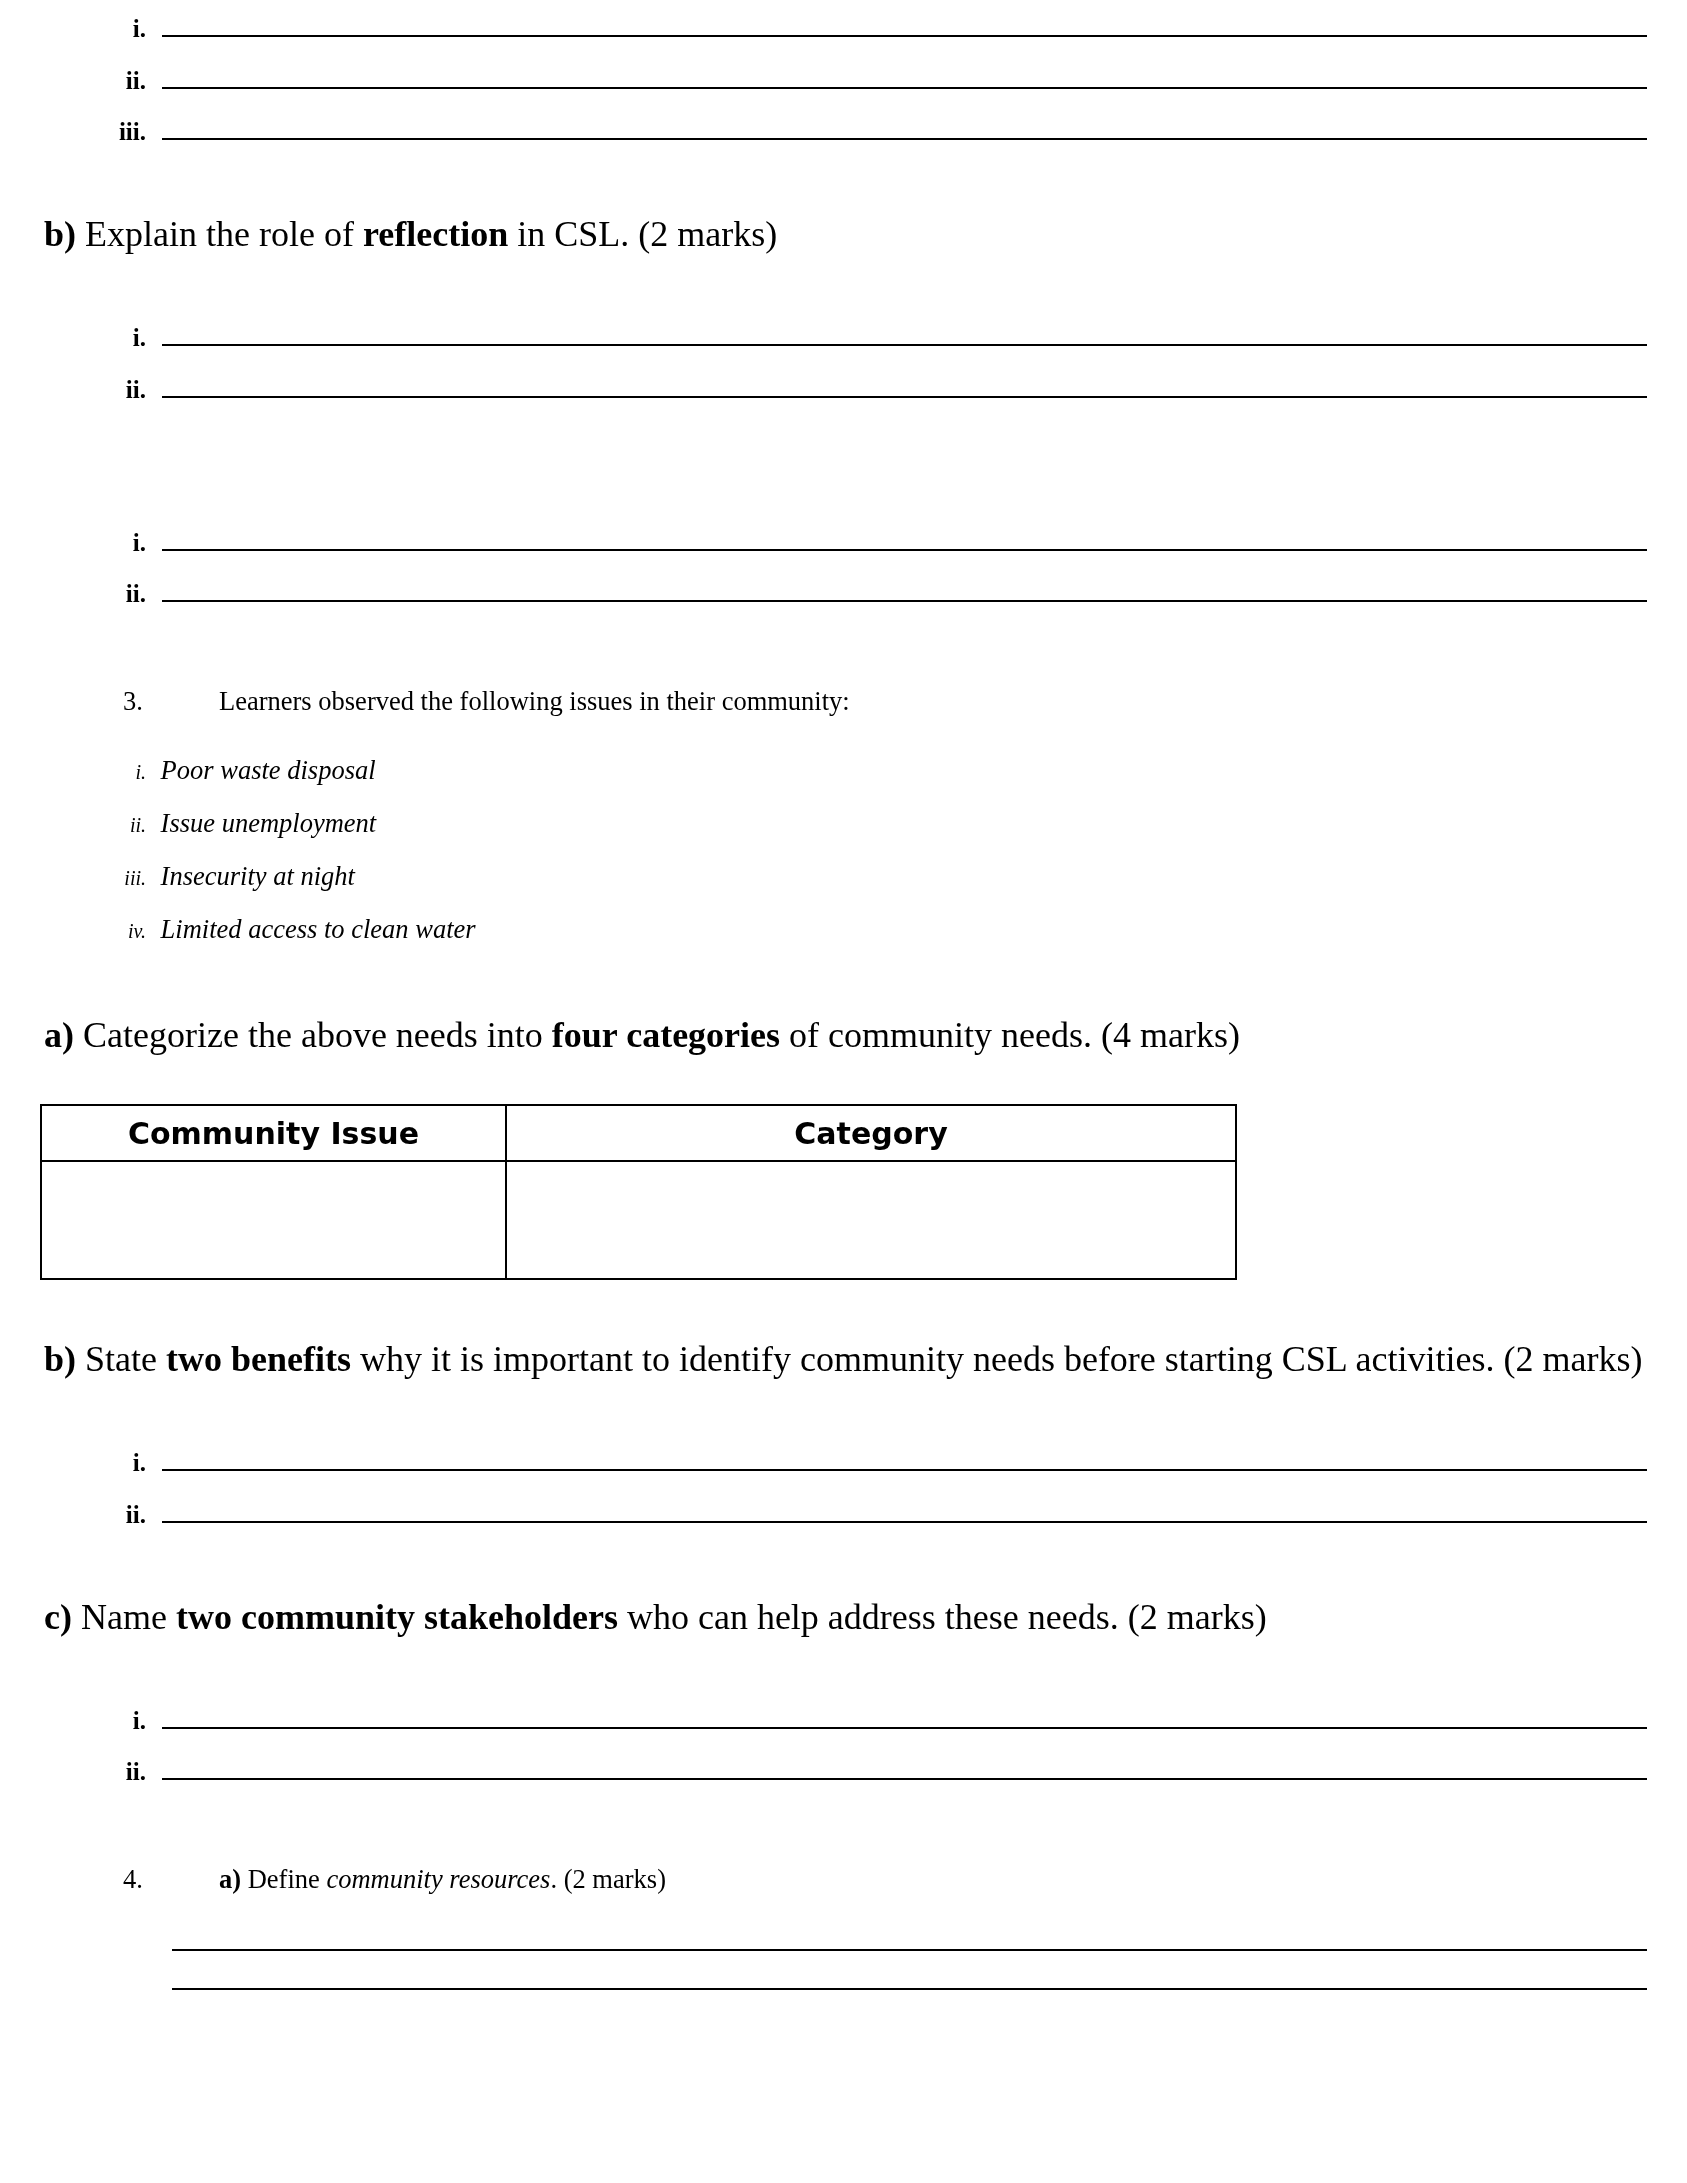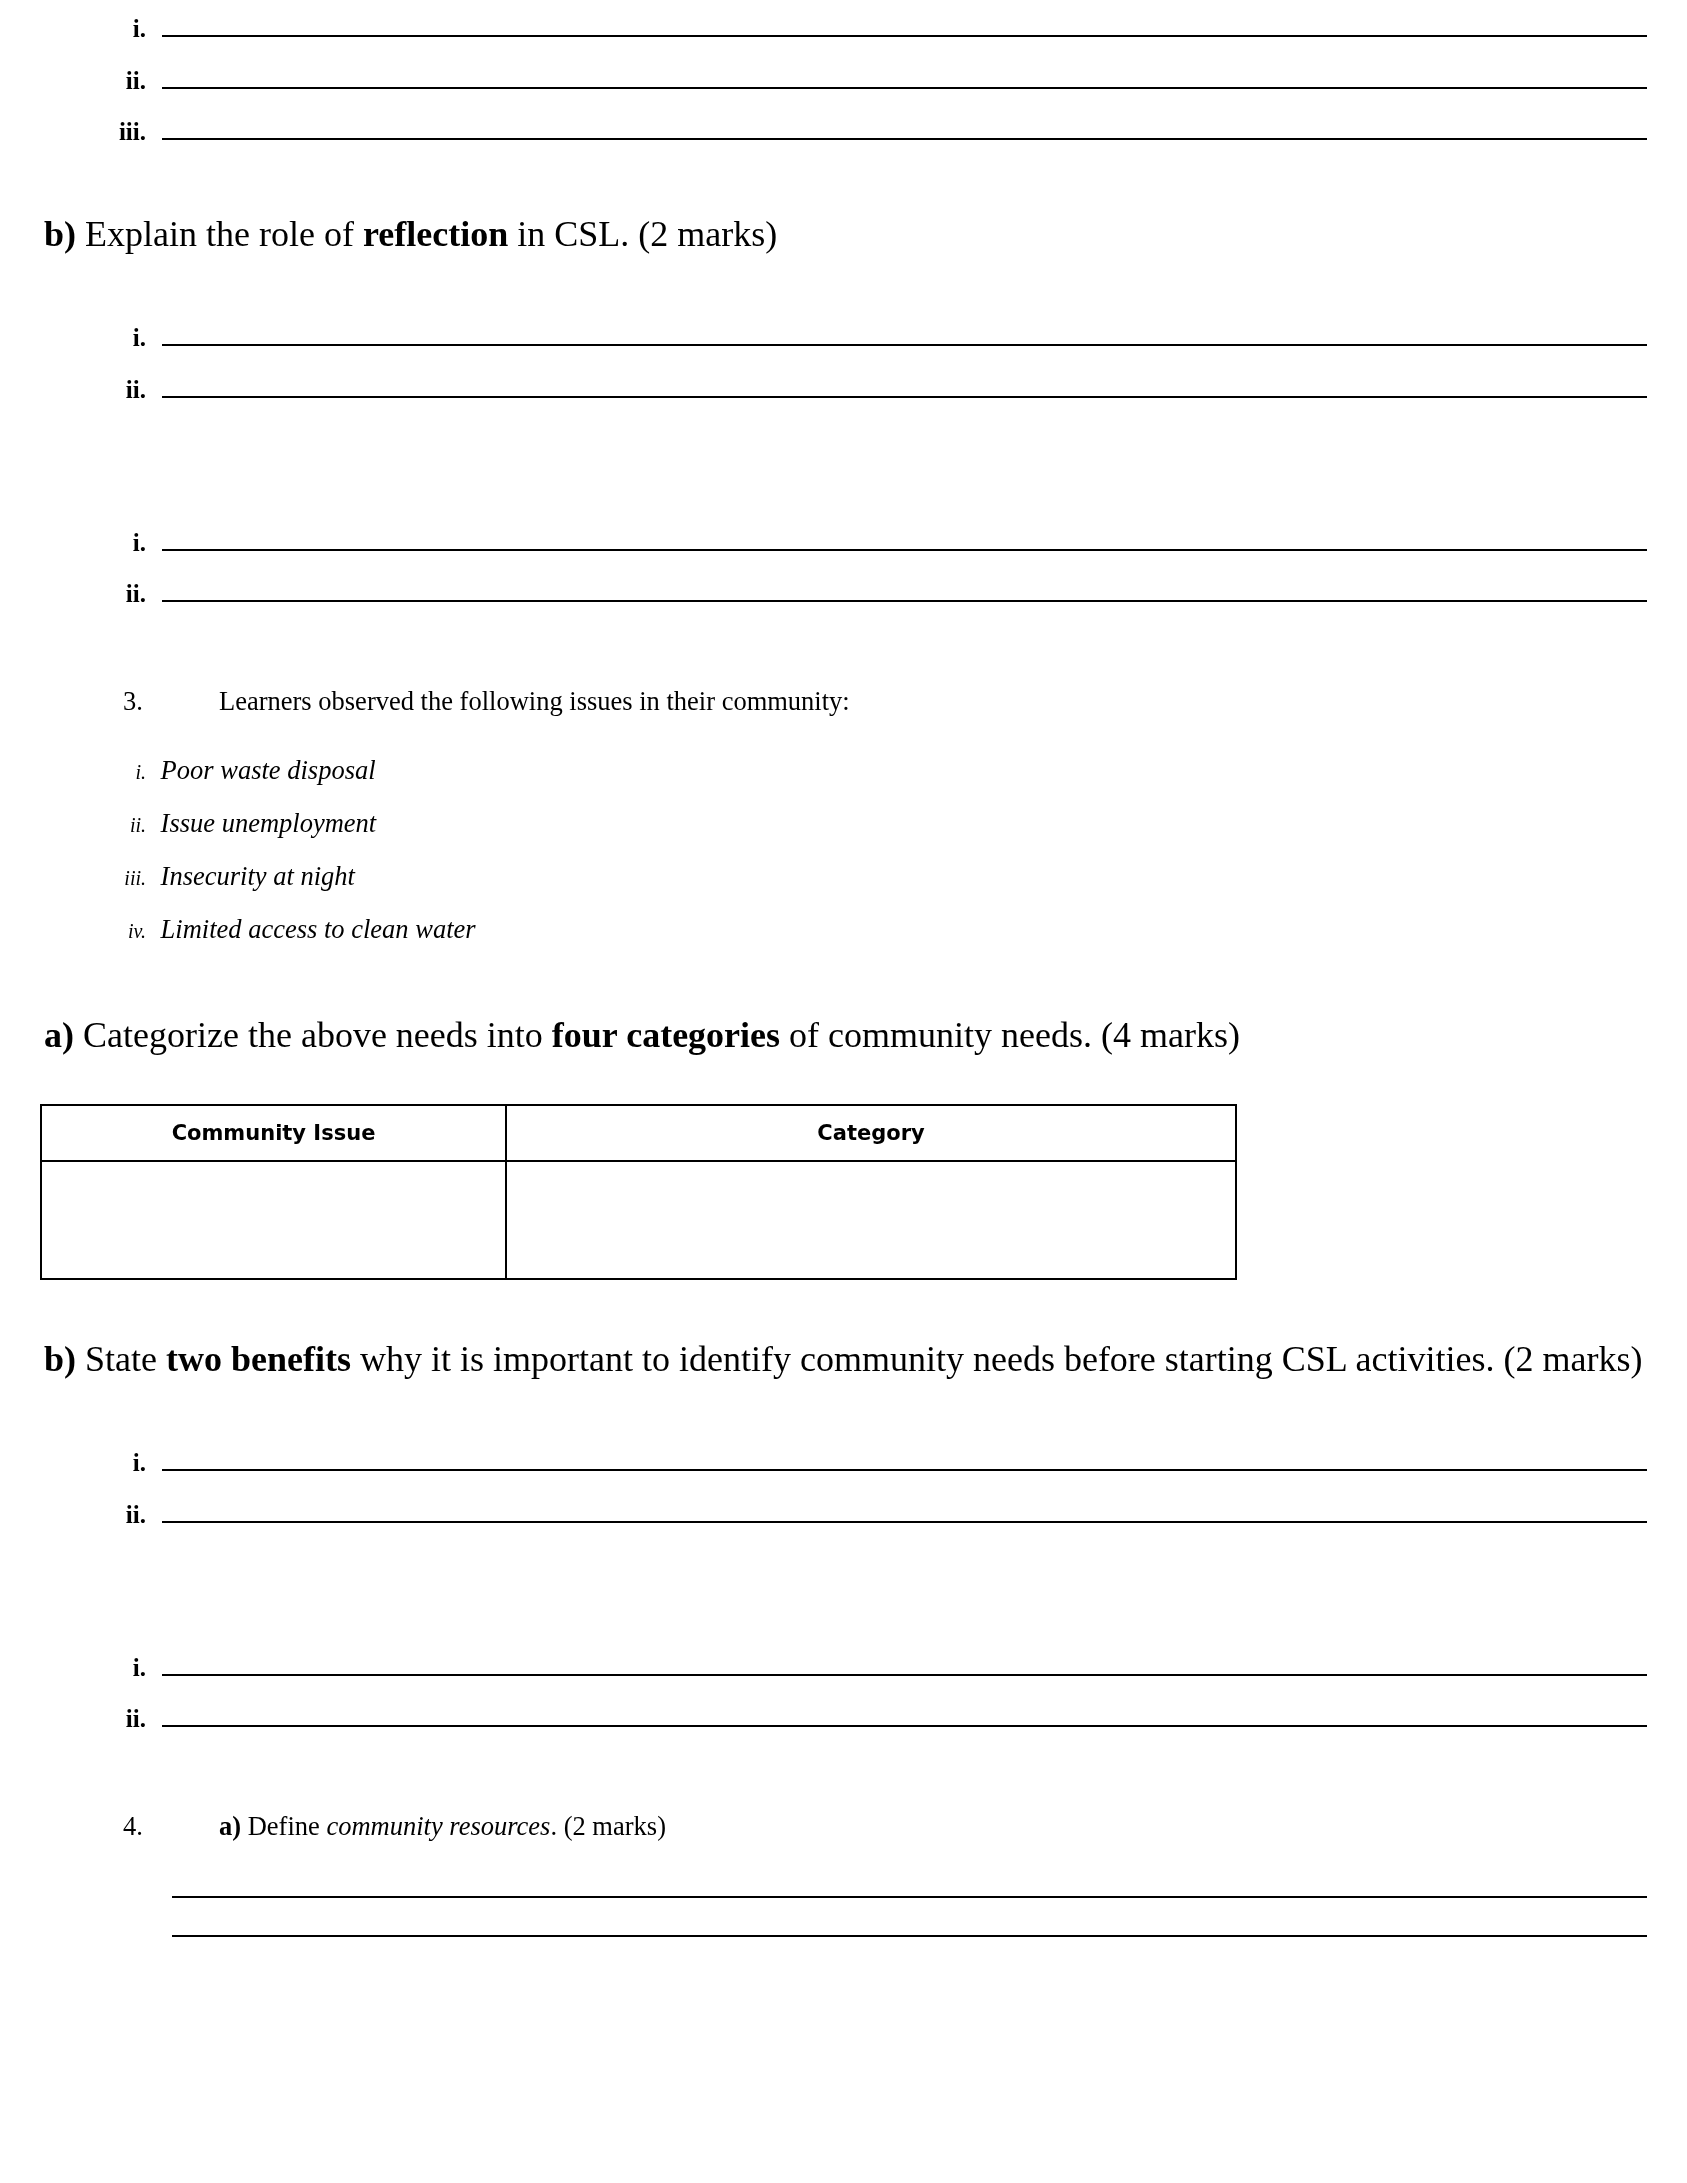--- a/index.html
+++ b/index.html
@@ -106,21 +106,21 @@
     table-layout: fixed;
   }
   table.cat-table th,
   table.cat-table td {
     border: 2px solid #000;
     padding: 0;
   }
   table.cat-table th {
     font-family: "DejaVu Sans", "Liberation Sans", sans-serif;
     font-weight: bold;
-    font-size: 21px;
+    font-size: 30px;
     text-align: center;
     height: 54px;
     vertical-align: middle;
   }
   table.cat-table td {
     height: 116px;
   }
   .col-issue { width: 463px; }
   .col-category { width: 728px; }
   .sp-24 { height: 16px; }
@@ -260,20 +260,23 @@
   </div>
   <div class="sp-40"></div>
 
   <div class="ans-row">
     <span class="ans-num">ii.</span>
     <span class="ans-rule"></span>
   </div>
 
   <div class="sp-96"></div>
 
+  <p class="prompt">
+    <b>c)</b><span> Name </span><b>two community stakeholders</b><span> who can help address these needs. (2 marks)</span>
+  </p>
 
   <div class="sp-96"></div>
 
   <div class="ans-row">
     <span class="ans-num">i.</span>
     <span class="ans-rule"></span>
   </div>
   <div class="sp-40"></div>
 
   <div class="ans-row">

